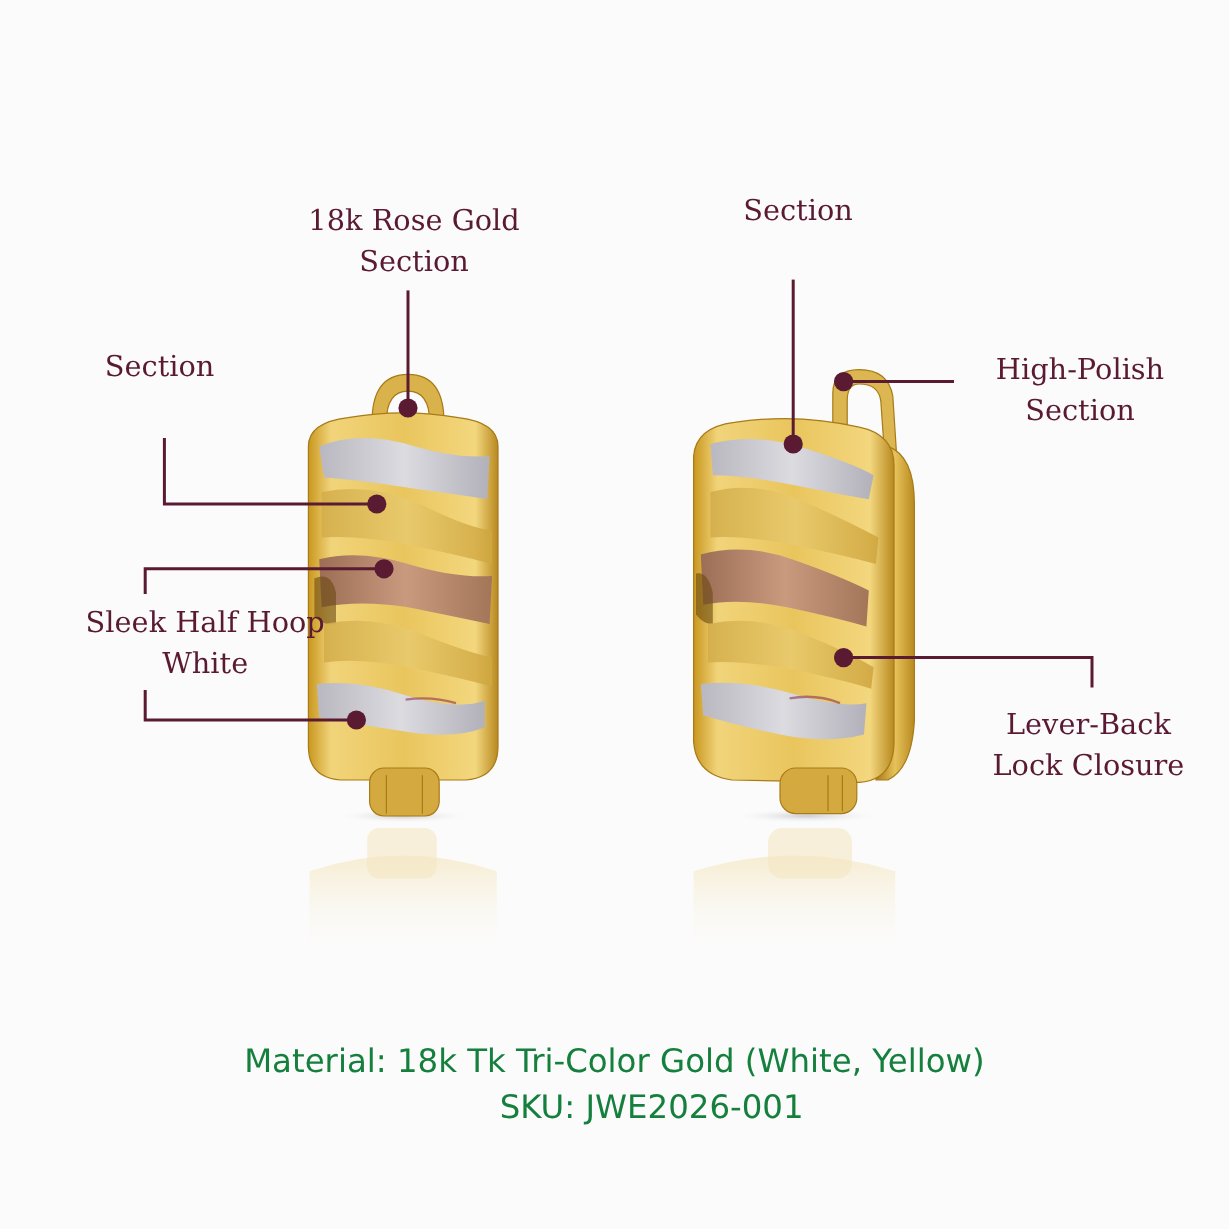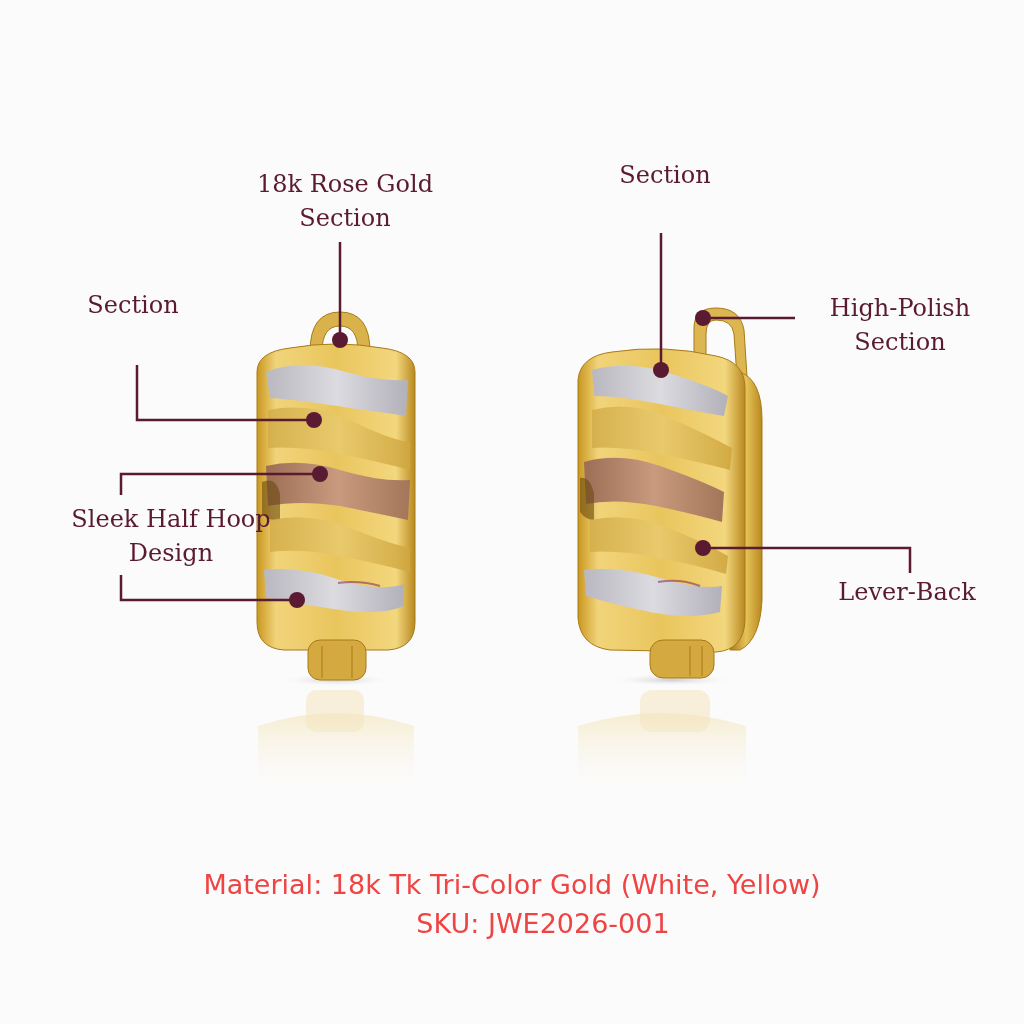--- a/index.html
+++ b/index.html
@@ -10,21 +10,21 @@
   }
   .stage { position:absolute; left:0; top:0; width:1024px; height:1024px; }
   .callout-label {
     position:absolute; color:#5a1a32; text-align:center;
     font-family:"DejaVu Serif", "Liberation Serif", serif;
     font-size:24px; line-height:34px; white-space:nowrap;
     transform:translateX(-50%);
   }
   .callout-label span { display:block; }
   .footer {
-    position:absolute; left:0; width:1024px; text-align:center; color:#ef4444;
+    position:absolute; left:0; width:1024px; text-align:center; color:#15803d;
     font-family:"DejaVu Sans", "Liberation Sans", sans-serif;
     font-size:27px; line-height:38px;
   }
   svg.overlay { position:absolute; left:0; top:0; }
 </style>
 </head>
 <body>
 
 <div class="stage">
 
@@ -156,32 +156,33 @@
     <span>18k Rose Gold</span>
     <span>Section</span>
   </div>
 
   <div class="callout-label" style="left:133px; top:288px;">
     <span>Section</span>
   </div>
 
   <div class="callout-label" style="left:127px; top:502px;margin-left:44px;">
     <span>Sleek Half Hoop</span>
-    <span>Design</span>
+    <span>White</span>
   </div>
 
   <div class="callout-label" style="left:665px; top:158px;">
     <span>Section</span>
   </div>
 
   <div class="callout-label" style="left:887px; top:291px;margin-left:13px;">
     <span>High-Polish</span>
     <span>Section</span>
   </div>
 
-  <div class="callout-label" style="left:907px; top:575px;">
+  <div class="callout-label" style="left:907px; top:587px;">
     <span>Lever-Back</span>
+    <span>Lock Closure</span>
   </div>
 
   <div class="footer" style="top:866px;">Material: 18k Tk Tri-Color Gold (White, Yellow)</div>
   <div class="footer" style="top:905px;padding-left:31px;">SKU: JWE2026-001</div>
 
 </div>
 
 </body></html>

